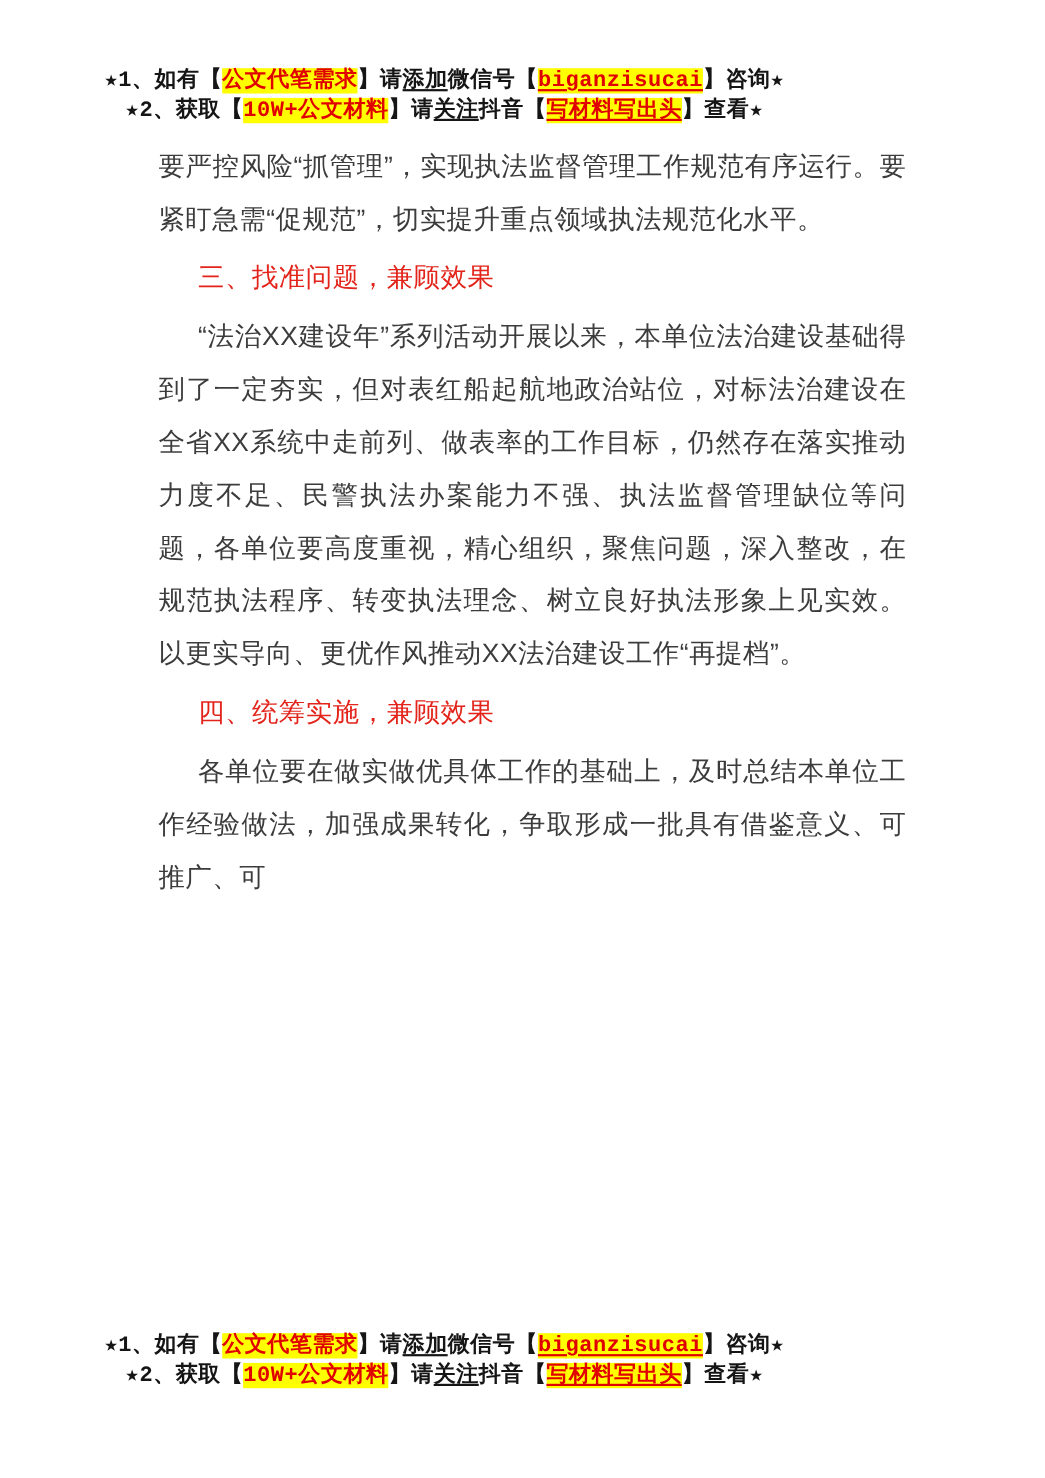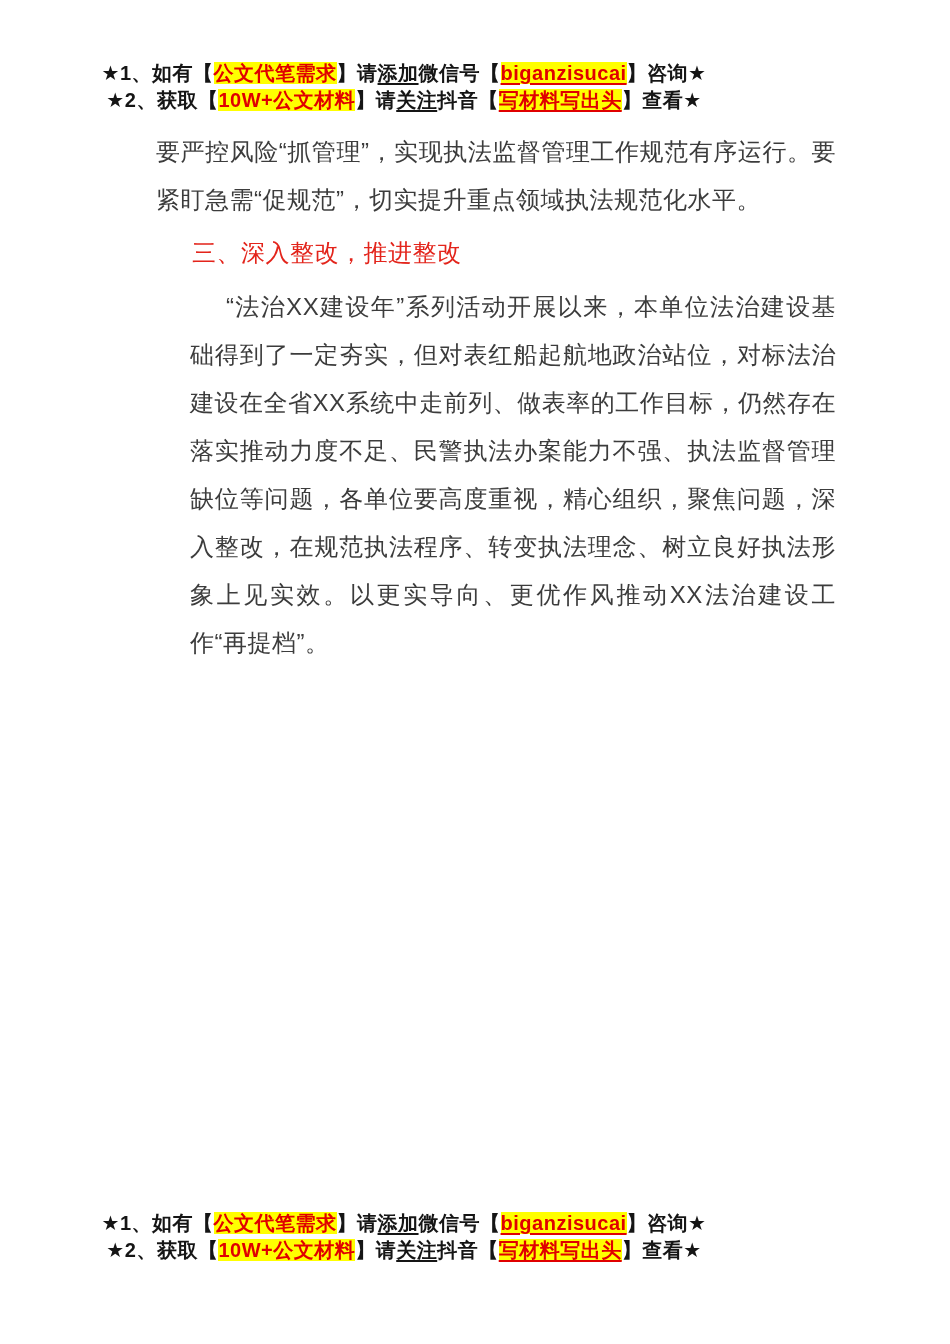--- a/index.html
+++ b/index.html
@@ -9,20 +9,21 @@
     background: var(--page-bg, #ffffff);
     position: relative;
     overflow: hidden;
     font-family: "Liberation Sans", "DejaVu Sans", sans-serif;
   }
   .ad-banner {
     position: absolute;
     left: 0;
     width: 808px;
     text-align: center;
+    font-family: Liberation Mono, monospace;
   }
   .ad-banner.top { top: 60px; }
   .ad-banner.bottom { top: 1210px; }
   .ad-line {
     font-size: 20px;
     line-height: 27px;
     font-weight: bold;
     color: var(--ad-black, #151515);
     letter-spacing: 0.5px;
     white-space: nowrap;
@@ -41,51 +42,53 @@
   .seg-hl-ul {
     color: var(--ad-red, #e00000);
     background: var(--highlight-yellow, #ffff00);
     text-decoration: underline;
     text-decoration-thickness: 2px;
     text-underline-offset: 3px;
   }
   .content {
     position: absolute;
     top: 128px;
-    left: 156px;
+    left: 144px;
     width: 680px;
   }
   .paragraph {
     margin: 0;
     font-size: 24px;
     line-height: 48px;
     color: var(--body-text, #3c3c3c);
     text-align: justify;
     letter-spacing: 0.5px;
   }
-  .paragraph.indent { text-indent: 36px; margin-left: 34px; }
+  .paragraph.indent { text-indent: 36px; }
   .heading {
     margin: 5px 0 6px 0;
     font-size: 24px;
     line-height: 48px;
     color: var(--heading-red, #e3241b);
     text-indent: 36px;
     letter-spacing: 0.5px;
   }
 </style>
 </head>
 <body style="--page-bg: #ffffff; --body-text: #3c3c3c; --heading-red: #e3241b; --ad-red: #e00000; --ad-black: #151515; --highlight-yellow: #ffff00;">
 
 <div class="ad-banner top">
     <div class="ad-line"><span class="seg-plain">★1、如有【</span><span class="seg-hl">公文代笔需求</span><span class="seg-plain">】请</span><span class="seg-ul">添加</span><span class="seg-plain">微信号【</span><span class="seg-hl-ul">biganzisucai</span><span class="seg-plain">】咨询★</span></div>
     <div class="ad-line"><span class="seg-plain">★2、获取【</span><span class="seg-hl">10W+公文材料</span><span class="seg-plain">】请</span><span class="seg-ul">关注</span><span class="seg-plain">抖音【</span><span class="seg-hl-ul">写材料写出头</span><span class="seg-plain">】查看★</span></div>
   </div>
 
 <div class="content">
     <div class="paragraph">要严控风险“抓管理”，实现执法监督管理工作规范有序运行。要紧盯急需“促规范”，切实提升重点领域执法规范化水平。</div>
-    <div class="heading">三、深入整改，推进整改</div>
+    <div class="heading">三、找准问题，兼顾效果</div>
     <div class="paragraph indent">“法治XX建设年”系列活动开展以来，本单位法治建设基础得到了一定夯实，但对表红船起航地政治站位，对标法治建设在全省XX系统中走前列、做表率的工作目标，仍然存在落实推动力度不足、民警执法办案能力不强、执法监督管理缺位等问题，各单位要高度重视，精心组织，聚焦问题，深入整改，在规范执法程序、转变执法理念、树立良好执法形象上见实效。以更实导向、更优作风推动XX法治建设工作“再提档”。</div>
+    <div class="heading">四、统筹实施，兼顾效果</div>
+    <div class="paragraph indent">各单位要在做实做优具体工作的基础上，及时总结本单位工作经验做法，加强成果转化，争取形成一批具有借鉴意义、可推广、可</div>
   </div>
 
 <div class="ad-banner bottom">
     <div class="ad-line"><span class="seg-plain">★1、如有【</span><span class="seg-hl">公文代笔需求</span><span class="seg-plain">】请</span><span class="seg-ul">添加</span><span class="seg-plain">微信号【</span><span class="seg-hl-ul">biganzisucai</span><span class="seg-plain">】咨询★</span></div>
     <div class="ad-line"><span class="seg-plain">★2、获取【</span><span class="seg-hl">10W+公文材料</span><span class="seg-plain">】请</span><span class="seg-ul">关注</span><span class="seg-plain">抖音【</span><span class="seg-hl-ul">写材料写出头</span><span class="seg-plain">】查看★</span></div>
   </div>
 
 </body></html>

